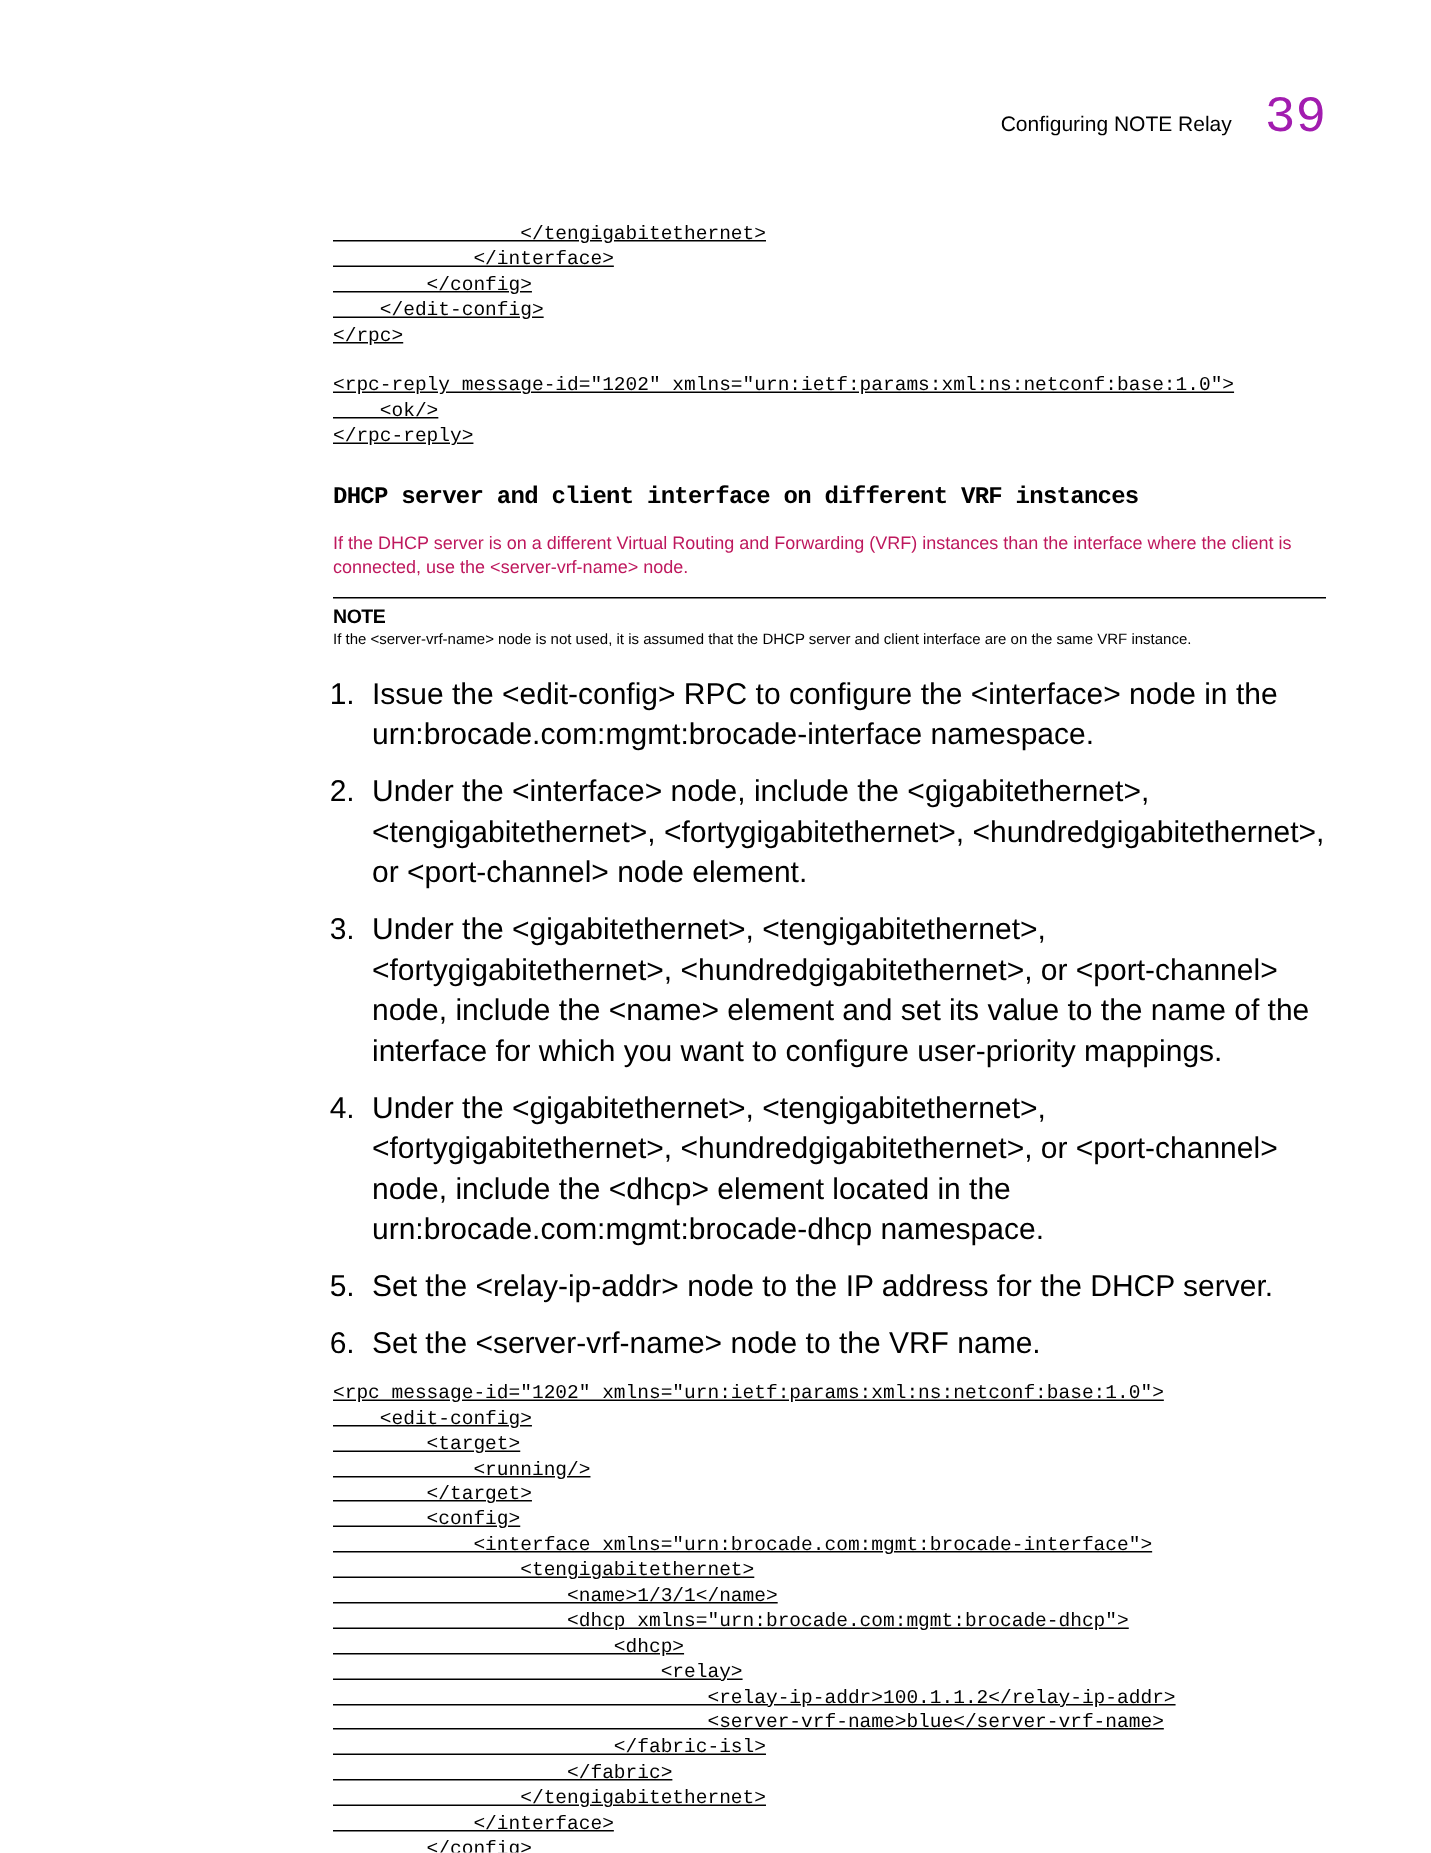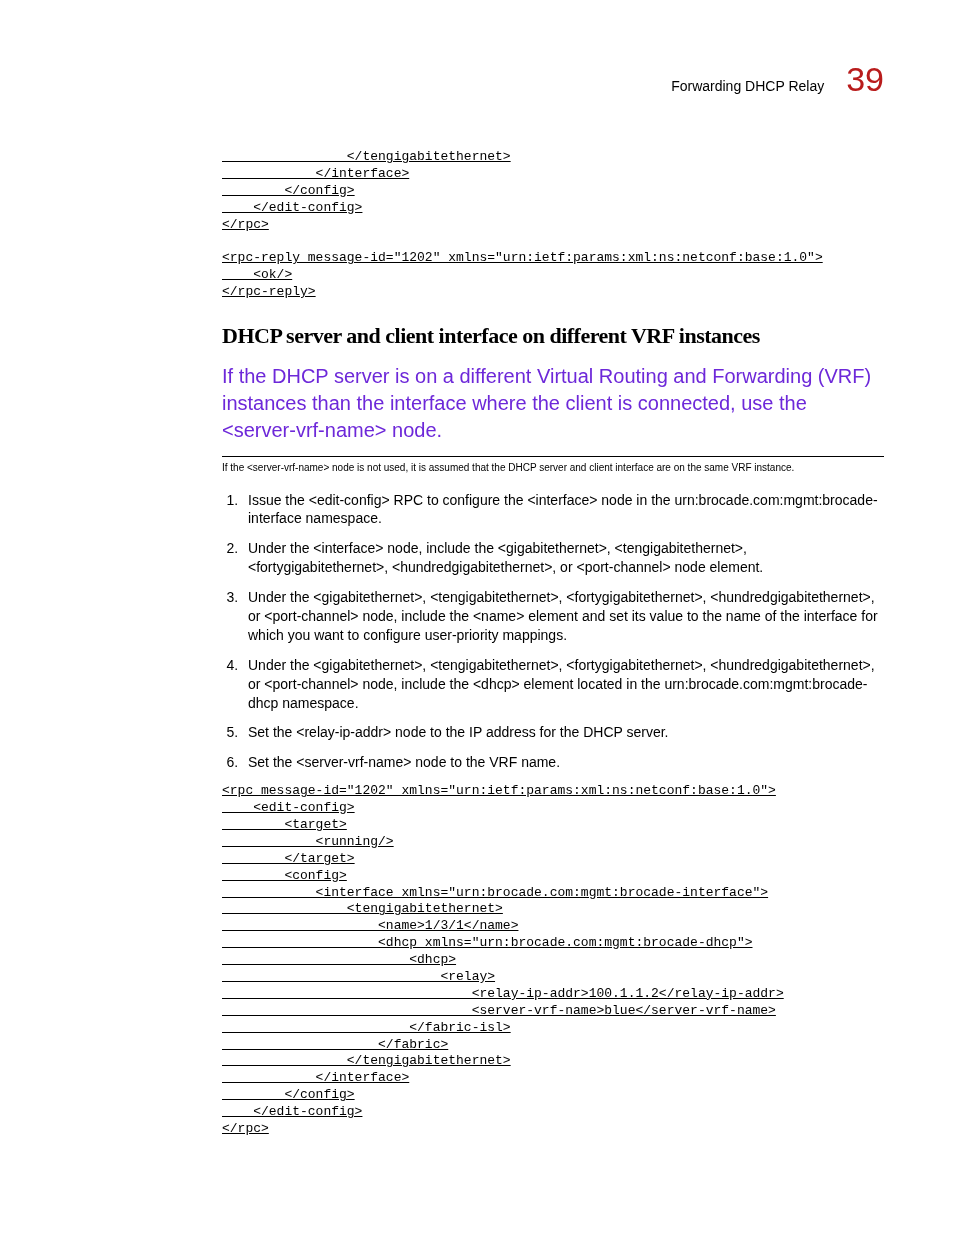--- a/index.html
+++ b/index.html
@@ -22,105 +22,106 @@
     align-items: baseline;
     gap: 22px;
     font-family: Arial, Helvetica, sans-serif;
   }
   .header-title {
     font-size: 14px;
     color: #000;
   }
   .header-chapter {
     font-size: 34px;
-    font-family: Liberation Sans, sans-serif;
+    font-family: Liberation Mono, monospace;
     font-weight: 400;
-    color: #b91c1c;
+    color: #a21caf;
   }
   .content {
     margin-left: 152px;
     margin-top: 50px;
   }
   pre.codeblock {
     font-family: "Courier New", Courier, monospace;
     font-size: 13px;
     line-height: 1.3;
     white-space: pre;
     margin: 0 0 18px 0;
     color: #000;
     text-decoration: underline;
   }
   h2.section-title {
-    font-family: Liberation Serif, serif;
+    font-family: Liberation Mono, monospace;
     font-weight: 700;
-    font-size: 22px;
+    font-size: 16px;
     letter-spacing: -0.5px;
     margin: 22px 0 14px 0;
     color: #000;
   }
   p.body-text {
-    font-size: 20px;
+    font-size: 12px;
     line-height: 1.35;
     margin: 0 0 12px 0;
-    color: #6d28d9;
+    color: #be185d;
   }
   .note-rule {
     border: none;
     border-top: 1px solid #000;
     margin: 8px 0 4px 0;
   }
   .note-label {
     font-weight: 700;
     font-size: 13px;
     margin: 4px 0 2px 0;
     letter-spacing: -0.3px;
   }
   p.note-text {
     font-size: 10px;
     line-height: 1.35;
     margin: 0 0 16px 0;
   }
   ol.steps {
-    font-size: 14px;
+    font-size: 20px;
     line-height: 1.35;
     padding-left: 20px;
     margin: 0 0 10px 0;
   }
   ol.steps li {
     margin-bottom: 11px;
     padding-left: 6px;
   }
 </style>
 </head>
 <body>
 
 <div class="page">
 
   <div class="header">
-    <span class="header-title">Forwarding DHCP Relay</span>
+    <span class="header-title">Configuring NOTE Relay</span>
     <span class="header-chapter">39</span>
   </div>
 
   <div class="content">
 
     <pre class="codeblock">                &lt;/tengigabitethernet&gt;
             &lt;/interface&gt;
         &lt;/config&gt;
     &lt;/edit-config&gt;
 &lt;/rpc&gt;
 
 &lt;rpc-reply message-id="1202" xmlns="urn:ietf:params:xml:ns:netconf:base:1.0"&gt;
     &lt;ok/&gt;
 &lt;/rpc-reply&gt;</pre>
 
     <h2 class="section-title">DHCP server and client interface on different VRF instances</h2>
 
     <p class="body-text">If the DHCP server is on a different Virtual Routing and Forwarding (VRF) instances than the interface where the client is connected, use the &lt;server-vrf-name&gt; node.</p>
 
     <hr class="note-rule">
+    <div class="note-label">NOTE</div>
     <p class="note-text">If the &lt;server-vrf-name&gt; node is not used, it is assumed that the DHCP server and client interface are on the same VRF instance.</p>
 
     <ol class="steps">
       <li>Issue the &lt;edit-config&gt; RPC to configure the &lt;interface&gt; node in the urn:brocade.com:mgmt:brocade-interface namespace.</li>
       <li>Under the &lt;interface&gt; node, include the &lt;gigabitethernet&gt;, &lt;tengigabitethernet&gt;, &lt;fortygigabitethernet&gt;, &lt;hundredgigabitethernet&gt;, or &lt;port-channel&gt; node element.</li>
       <li>Under the &lt;gigabitethernet&gt;, &lt;tengigabitethernet&gt;, &lt;fortygigabitethernet&gt;, &lt;hundredgigabitethernet&gt;, or &lt;port-channel&gt; node, include the &lt;name&gt; element and set its value to the name of the interface for which you want to configure user-priority mappings.</li>
       <li>Under the &lt;gigabitethernet&gt;, &lt;tengigabitethernet&gt;, &lt;fortygigabitethernet&gt;, &lt;hundredgigabitethernet&gt;, or &lt;port-channel&gt; node, include the &lt;dhcp&gt; element located in the urn:brocade.com:mgmt:brocade-dhcp namespace.</li>
       <li>Set the &lt;relay-ip-addr&gt; node to the IP address for the DHCP server.</li>
       <li>Set the &lt;server-vrf-name&gt; node to the VRF name.</li>
     </ol>

